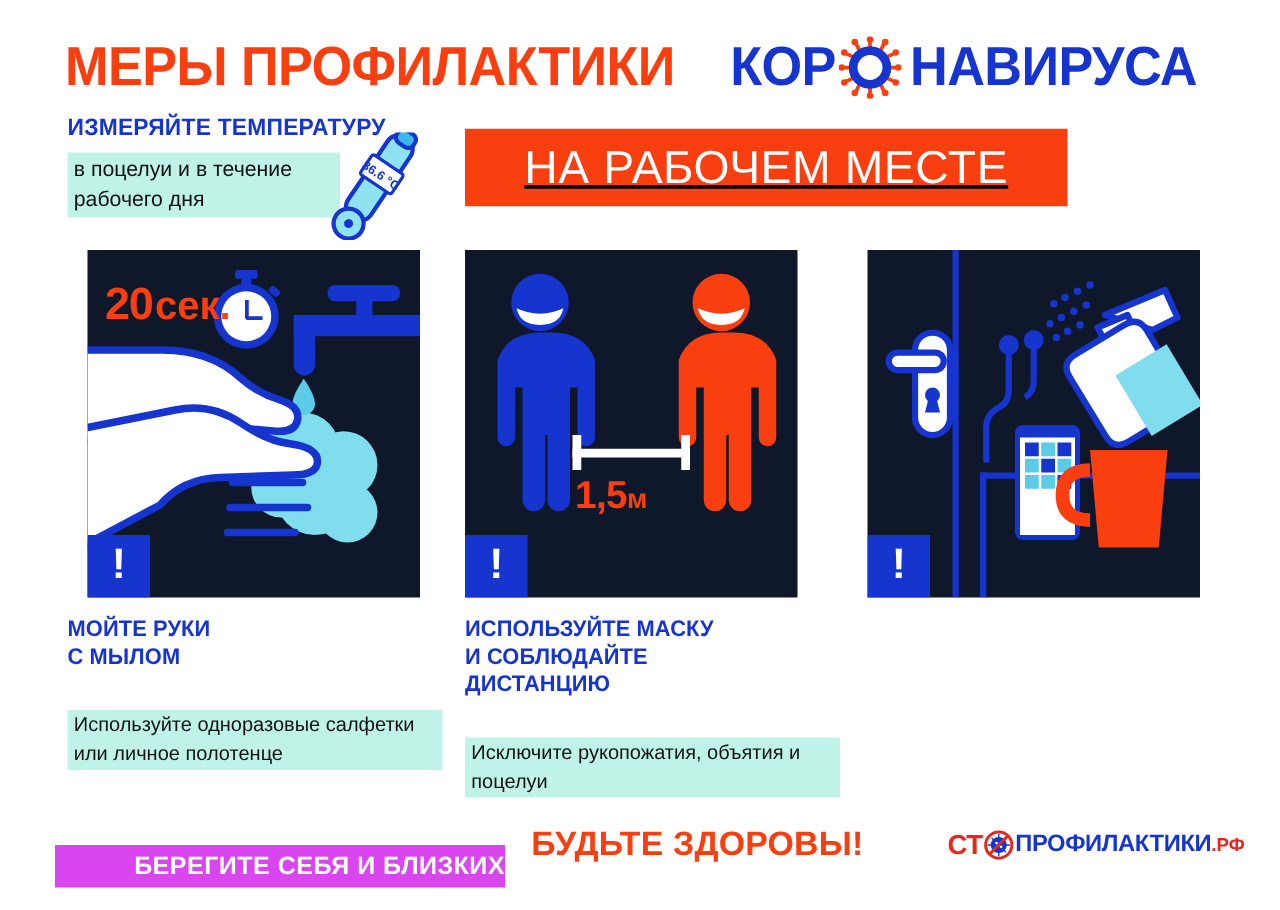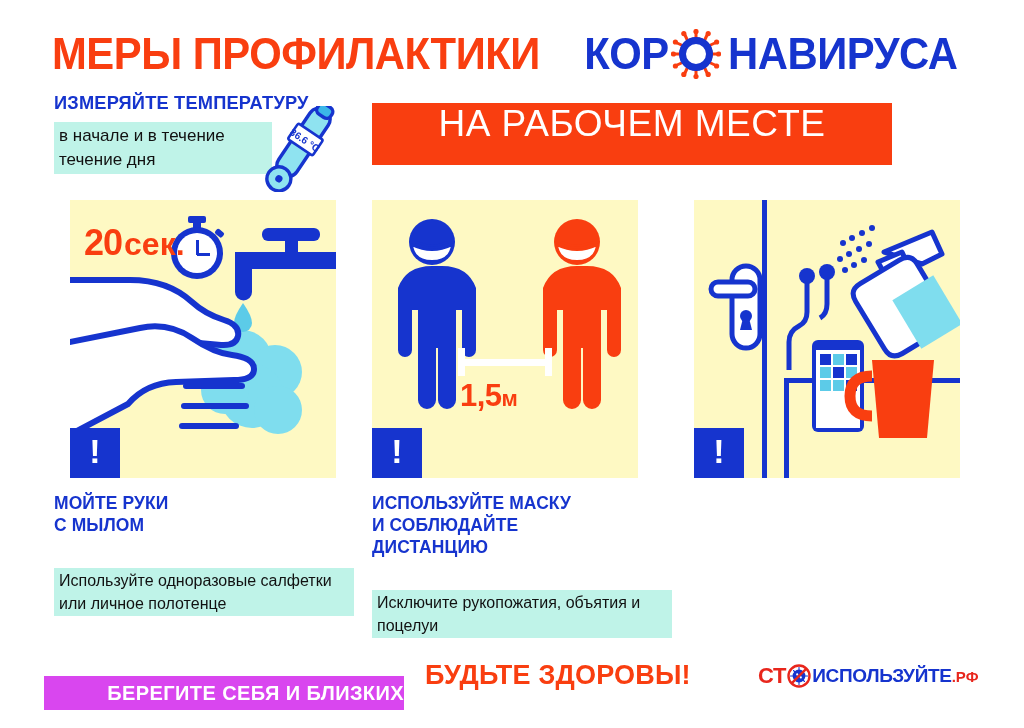--- a/index.html
+++ b/index.html
@@ -43,29 +43,29 @@
   .temp-note{
     position:absolute;left:54px;top:122px;width:218px;
     background:#BFF3E8;color:#111111;
     font-size:17px;line-height:24px;font-weight:normal;
     padding:2px 5px;box-sizing:border-box;
   }
   .thermo{position:absolute;left:244px;top:106px;width:110px;height:86px;}
 
   
   .banner{
-    position:absolute;left:372px;top:103px;width:520px;height:62px;
-    background:#F93E10;display:flex;align-items:flex-start;justify-content:center;
+    position:absolute;left:372px;top:103px;width:482px;height:62px;
+    background:#F93E10;display:flex;align-items:center;justify-content:center;text-decoration:underline;
   }
   .banner span{
     color:#ffffff;font-size:37px;font-weight:normal;letter-spacing:0.5px;
   }
 
   
-  .panel{position:absolute;top:200px;width:266px;height:278px;background:#fef9c3;overflow:hidden;}
+  .panel{position:absolute;top:200px;width:266px;height:278px;background:#0f172a;overflow:hidden;}
   .p1{left:70px;}
   .p2{left:372px;}
   .p3{left:694px;}
   .panel svg{position:absolute;left:0;top:0;}
   .badge{
     position:absolute;left:0;bottom:0;width:50px;height:50px;background:#1634CE;
     display:flex;align-items:center;justify-content:center;
   }
   .badge-mark{
     color:#ffffff;font-size:34px;font-weight:bold;line-height:1;
@@ -157,21 +157,21 @@
           </g>
           <circle cx="25" cy="25" r="15.5" fill="none" stroke="#F93E10" stroke-width="2.4"></circle>
           <circle cx="25" cy="25" r="13.5" fill="none" stroke="#1634CE" stroke-width="7"></circle>
         </svg>
       </span>
       <span class="title-blue-b">НАВИРУСА</span>
     </span>
   </div>
 
   <div class="temp-head">ИЗМЕРЯЙТЕ ТЕМПЕРАТУРУ</div>
-  <div class="temp-note">в начале и в течение течение дня</div>
+  <div class="temp-note">в поцелуи и в течение рабочего дня</div>
 
   <div class="thermo">
     <svg width="110" height="86" viewBox="0 0 110 86">
       <g transform="rotate(34 55 43)">
         <rect x="44" y="-4" width="22" height="78" rx="11" fill="#8FE3F0" stroke="#1634CE" stroke-width="3.4"></rect>
         <rect x="47" y="-9" width="16" height="12" rx="5" fill="#3BB7E8" stroke="#1634CE" stroke-width="3.4"></rect>
         <circle cx="55" cy="79" r="12" fill="#8FE3F0" stroke="#1634CE" stroke-width="3.4"></circle>
         <circle cx="55" cy="79" r="3.6" fill="#1634CE"></circle>
         <rect x="40" y="22" width="30" height="19" rx="2" fill="#ffffff" stroke="#1634CE" stroke-width="2.6"></rect>
         <text x="55" y="36" font-family="'Liberation Sans',sans-serif" font-size="10" font-weight="bold" fill="#1634CE" text-anchor="middle">36.6 °C</text>
@@ -363,17 +363,17 @@
             <line x1="6.5" y1="17.5" x2="8" y2="16"></line>
           <line x1="3.5" y1="12" x2="5.6" y2="12"></line>
             <line x1="6.5" y1="6.5" x2="8" y2="8"></line>
         </g>
         <circle cx="12" cy="12" r="6.4" fill="#1634CE"></circle>
         <circle cx="10.2" cy="10.4" r="1.1" fill="#ffffff"></circle>
         <circle cx="13.8" cy="13.4" r="1.1" fill="#ffffff"></circle>
         <line x1="4.6" y1="19.4" x2="19.4" y2="4.6" stroke="#E8261C" stroke-width="2.4"></line>
       </svg>
     </span>
-    <span class="b">ИСПОЛЬЗУЙТЕ</span>
+    <span class="b">ПРОФИЛАКТИКИ</span>
     <span class="rf">.РФ</span>
   </div>
 
 </div>
 
 </body></html>

